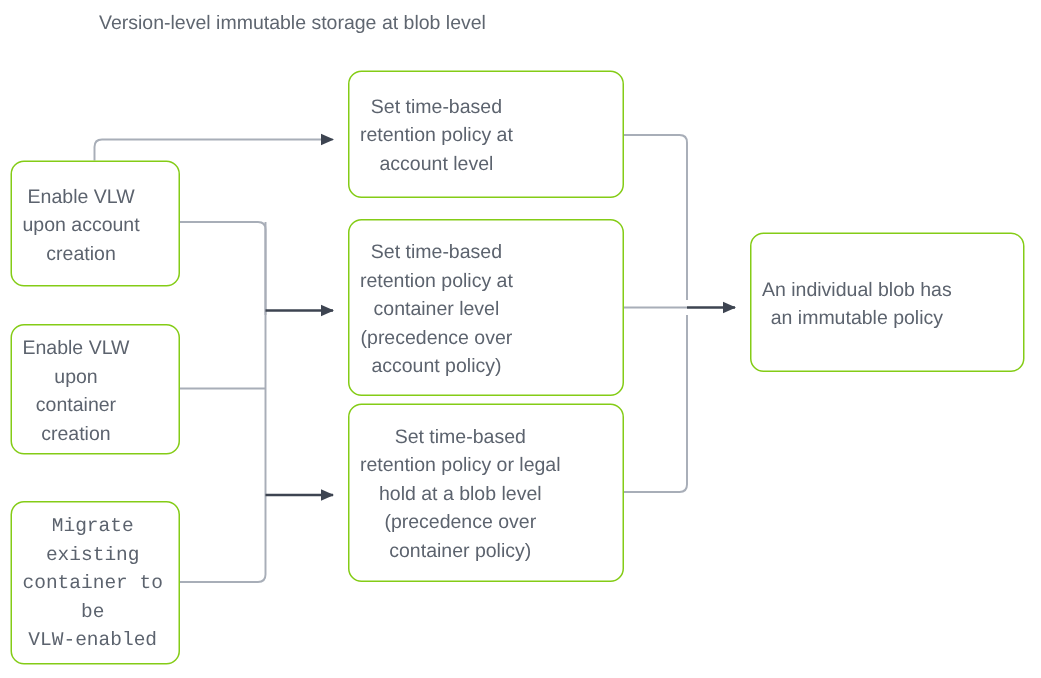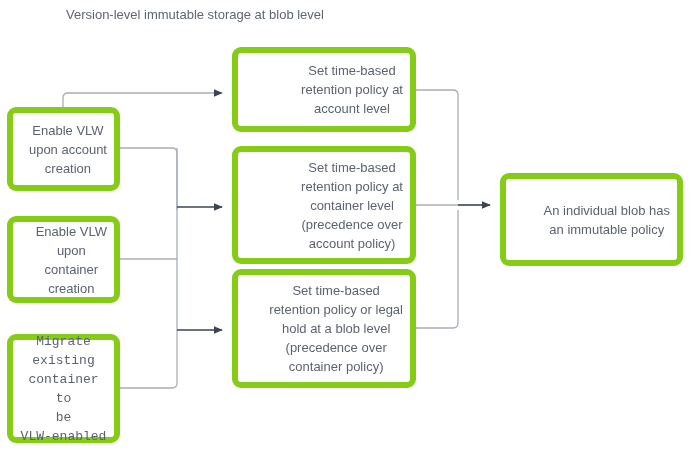--- a/index.html
+++ b/index.html
@@ -1,33 +1,33 @@
 <!DOCTYPE html>
 <html><head>
 <meta charset="utf-8">
 <style>
   html,body{margin:0;padding:0;background:#ffffff;}
   body{width:694px;height:452px;position:relative;overflow:hidden;
        font-family:"Liberation Sans","DejaVu Sans",sans-serif;}
   #stage{position:absolute;left:0;top:0;width:694px;height:452px;}
   #wires{position:absolute;left:0;top:0;width:694px;height:452px;}
-  .node{position:absolute;box-sizing:border-box;border:6px solid #84cc16;
+  .node{position:absolute;box-sizing:border-box;border:1px solid #84cc16;
         border-radius:9px;background:#ffffff;display:flex;align-items:center;
-        justify-content:flex-end;text-align:center;color:#5c636e;font-size:13px;
+        justify-content:flex-start;text-align:center;color:#5c636e;font-size:13px;
         line-height:19px;padding:4px 7px;}
   .node .lbl{display:block;white-space:pre-line;}
   #diagram-title{position:absolute;left:66px;top:6px;font-size:13px;
         line-height:18px;color:#5f6670;white-space:nowrap;}
   #n-enable-account{left:7px;top:107px;width:113px;height:84px;}
   #n-enable-container{left:7px;top:216px;width:113px;height:87px;}
   #n-migrate{left:7px;top:334px;width:113px;height:109px;font-family:Liberation Mono, monospace;}
   #n-account-policy{left:232px;top:47px;width:184px;height:85px;}
   #n-container-policy{left:232px;top:146px;width:184px;height:118px;}
   #n-blob-policy{left:232px;top:269px;width:184px;height:119px;}
-  #n-immutable-result{left:500px;top:173px;width:183px;height:93px;}
+  #n-immutable-result{left:500px;top:155px;width:183px;height:93px;}
 </style>
 </head>
 <body>
 
 <div id="stage">
 
   <div id="diagram-title">Version-level immutable storage at blob level</div>
 
   <svg id="wires" viewBox="0 0 694 452" width="694" height="452" aria-hidden="true">
     <defs>

